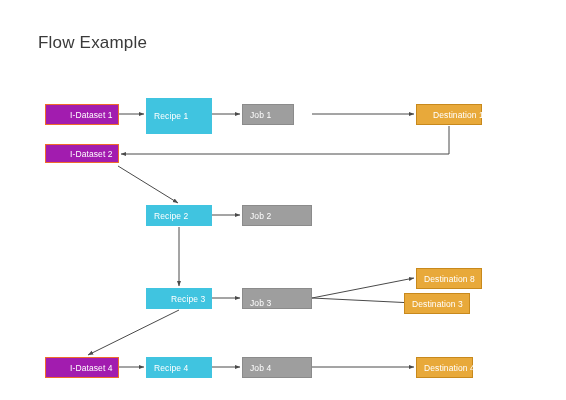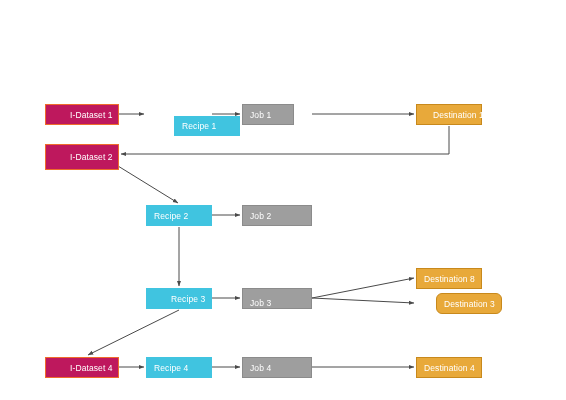--- a/index.html
+++ b/index.html
@@ -41,21 +41,21 @@
     display: flex;
     align-items: center;
     font-size: 8.5px;
     color: #ffffff;
     padding-left: 7px;
     white-space: nowrap;
     letter-spacing: 0.1px;
     z-index: 2;
   }
   .node.dataset {
-    background: #be185d;
+    background: #a21caf;
     border: 1px solid #ef6c2b;
     padding-left: 24px;
   }
   .node.recipe {
     background: #40c4e0;
     border: 1px solid #40c4e0;
   }
   .node.job {
     background: #9e9e9e;
     border: 1px solid #8b8b8b;
@@ -63,20 +63,21 @@
   .node.destination {
     background: #e8a93a;
     border: 1px solid #c8891c;
   }
 </style>
 </head>
 <body>
 
 <div id="canvas">
 
+  <div class="page-title">Flow Example</div>
 
   <svg id="edge-layer" viewBox="0 0 566 400" xmlns="http://www.w3.org/2000/svg">
       <defs>
         <marker id="arrowhead" markerWidth="6" markerHeight="6" refX="5.2" refY="3" orient="auto" markerUnits="userSpaceOnUse">
           <path d="M0,0.9 L5.4,3 L0,5.1 z" fill="#4a4a4a"></path>
         </marker>
       </defs>
       <polyline points="119,114 144,114" fill="none" stroke="#4a4a4a" stroke-width="1" marker-end="url(#arrowhead)"></polyline>
       <polyline points="212,114 240,114" fill="none" stroke="#4a4a4a" stroke-width="1" marker-end="url(#arrowhead)"></polyline>
       <polyline points="312,114 414,114" fill="none" stroke="#4a4a4a" stroke-width="1" marker-end="url(#arrowhead)"></polyline>
@@ -90,57 +91,57 @@
       <polyline points="179,310 88,355" fill="none" stroke="#4a4a4a" stroke-width="1" marker-end="url(#arrowhead)"></polyline>
       <polyline points="119,367 144,367" fill="none" stroke="#4a4a4a" stroke-width="1" marker-end="url(#arrowhead)"></polyline>
       <polyline points="212,367 240,367" fill="none" stroke="#4a4a4a" stroke-width="1" marker-end="url(#arrowhead)"></polyline>
       <polyline points="312,367 414,367" fill="none" stroke="#4a4a4a" stroke-width="1" marker-end="url(#arrowhead)"></polyline>
     </svg>
 
   <div id="node-layer">
       <div class="node dataset" style="left: 45px; top: 104px; width: 74px; height: 21px;">
         <span>I-Dataset 1</span>
       </div>
-      <div class="node recipe" style="left: 146px; top: 116px; width: 66px; height: 20px; margin-left: 28px;">
+      <div class="node recipe" style="left: 146px; top: 98px; width: 66px; height: 36px;">
         <span>Recipe 1</span>
       </div>
       <div class="node job" style="left: 242px; top: 104px; width: 52px; height: 21px;">
         <span>Job 1</span>
       </div>
       <div class="node destination" style="left: 416px; top: 104px; width: 66px; height: 21px; padding-left: 16px;">
         <span>Destination 1</span>
       </div>
-      <div class="node dataset" style="left: 45px; top: 144px; width: 74px; height: 26px;">
+      <div class="node dataset" style="left: 45px; top: 144px; width: 74px; height: 19px;">
         <span>I-Dataset 2</span>
       </div>
       <div class="node recipe" style="left: 146px; top: 205px; width: 66px; height: 21px;">
         <span>Recipe 2</span>
       </div>
       <div class="node job" style="left: 242px; top: 205px; width: 70px; height: 21px;">
         <span>Job 2</span>
       </div>
       <div class="node recipe" style="left: 146px; top: 288px; width: 66px; height: 21px; padding-left: 24px;">
         <span>Recipe 3</span>
       </div>
       <div class="node job" style="left: 242px; top: 288px; width: 70px; height: 21px; align-items: flex-end;">
         <span>Job 3</span>
       </div>
       <div class="node destination" style="left: 416px; top: 268px; width: 66px; height: 21px;">
         <span>Destination 8</span>
       </div>
-      <div class="node destination" style="left: 436px; top: 293px; width: 66px; height: 21px; border-radius: 6px;">
+      <div class="node destination" style="left: 404px; top: 293px; width: 66px; height: 21px;">
         <span>Destination 3</span>
       </div>
       <div class="node dataset" style="left: 45px; top: 357px; width: 74px; height: 21px;">
         <span>I-Dataset 4</span>
       </div>
       <div class="node recipe" style="left: 146px; top: 357px; width: 66px; height: 21px; text-align: center;">
         <span>Recipe 4</span>
       </div>
       <div class="node job" style="left: 242px; top: 357px; width: 70px; height: 21px;">
         <span>Job 4</span>
       </div>
-      <div class="node destination" style="left: 416px; top: 357px; width: 66px; height: 21px;">
+      <div class="node destination" style="left: 416px; top: 357px; width: 57px; height: 21px;">
         <span>Destination 4</span>
       </div>
     </div>
 
 </div>
 
 </body></html>

